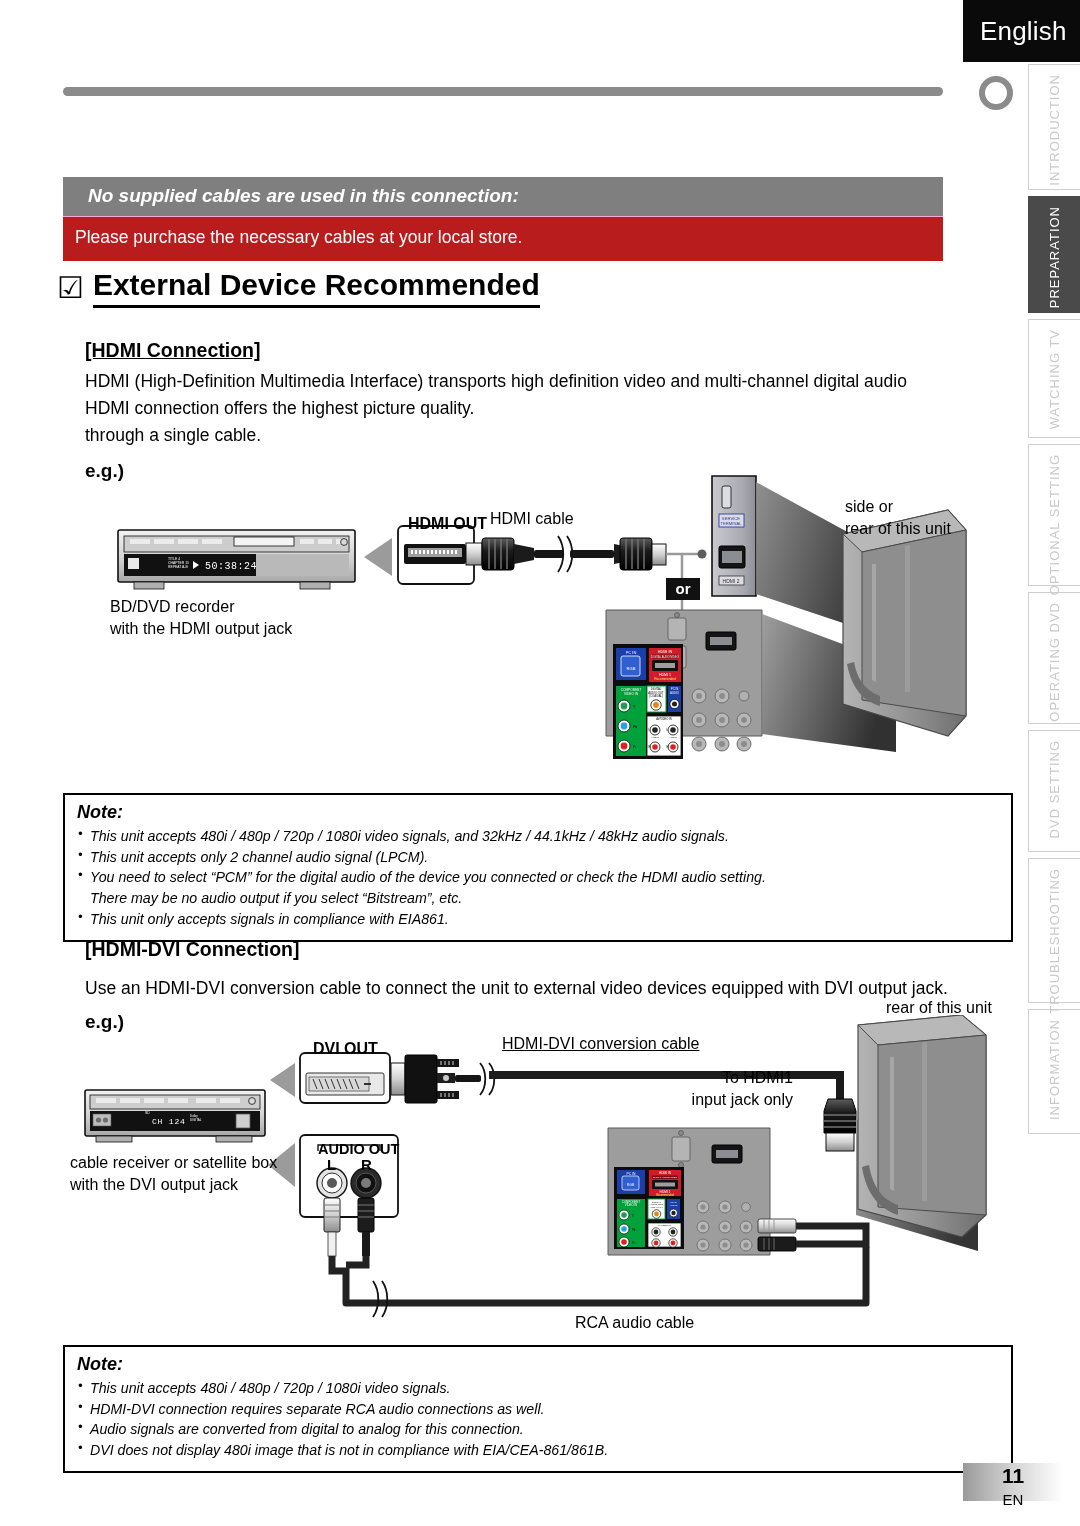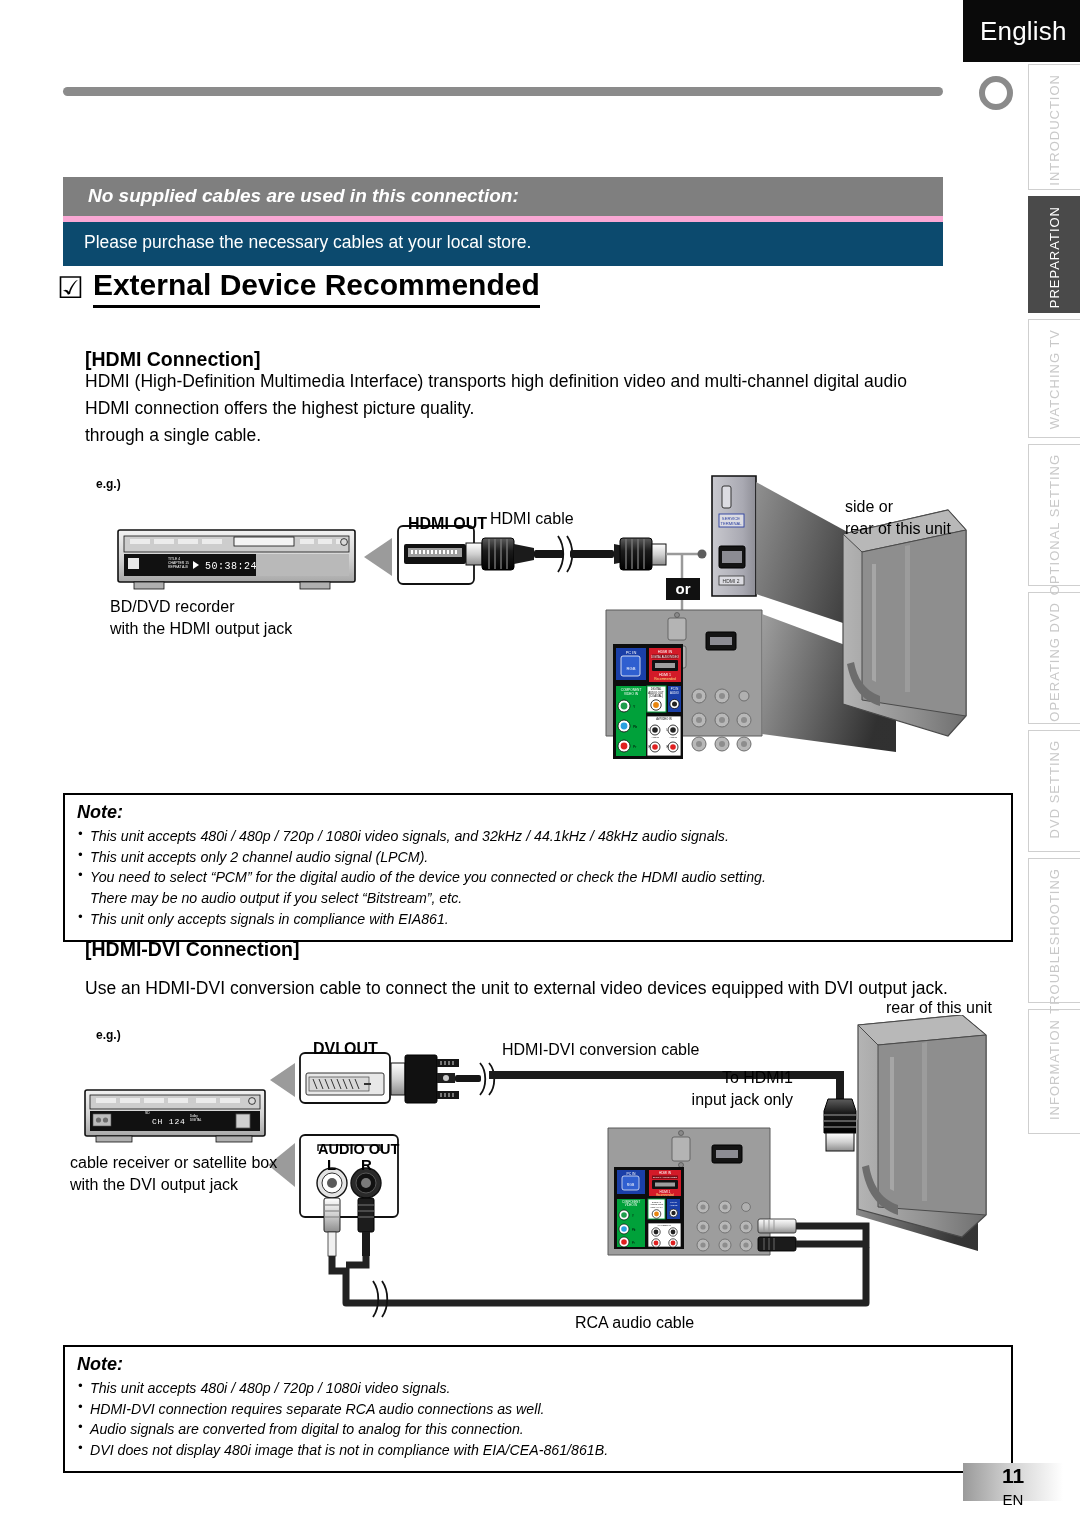--- a/index.html
+++ b/index.html
@@ -68,26 +68,26 @@
   .callout-title {
     background: #7f7f7f;
     color: #fff;
     font-style: italic;
     font-weight: bold;
     font-size: 19px;
     padding: 8px 12px 9px 25px;
     box-sizing: border-box;
   }
   .callout-body {
-    background: #0c4a6e;
+    background: #b91c1c;
     color: #fff;
     font-size: 17.5px;
-    padding: 7px 12px 10px 21px;
+    padding: 7px 12px 10px 12px;
     box-sizing: border-box;
-    border-top: 6px solid #f9a8d4;
+    border-top: 1px solid #f9a8d4;
     line-height: 1.52;
   }
 
   
   .main-heading {
     position: absolute;
     left: 57px;
     top: 268px;
     display: flex;
     align-items: center;
@@ -115,24 +115,23 @@
   }
   .body-text {
     position: absolute;
     left: 85px;
     font-size: 17.5px;
     line-height: 1.55;
     width: 900px;
   }
   .eg-label {
     position: absolute;
-    left: 96px;
-    font-size: 12px;
+    left: 85px;
+    font-size: 19px;
     font-weight: bold;
-    margin-top: 17px;
   }
 
   
   .note-box {
     position: absolute;
     left: 63px;
     width: 950px;
     border: 2px solid #000;
     box-sizing: border-box;
     padding: 7px 10px 10px 10px;
@@ -253,21 +252,21 @@
     <div class="callout-body">
       <div>Please purchase the necessary cables at your local store.</div>
     </div>
   </div>
 
   <div class="main-heading">
     <span class="heading-check">☑</span>
     <span class="heading-text">External Device Recommended</span>
   </div>
 
-  <div class="sub-heading" style="top:348px;">[HDMI Connection]</div>
+  <div class="sub-heading" style="top:339px;text-decoration:underline;">[HDMI Connection]</div>
   <div class="body-text" style="top:368px;">
     <div>HDMI (High-Definition Multimedia Interface) transports high definition video and multi-channel digital audio</div>
     <div>HDMI connection offers the highest picture quality.</div>
     <div>through a single cable.</div>
   </div>
   <div class="eg-label" style="top:460px;">e.g.)</div>
 
   <div class="diagram" style="left:0px; top:468px; width:1000px; height:320px;">
     <svg width="1000" height="320" viewBox="0 0 1000 320">
       <defs>
@@ -789,21 +788,21 @@
         <path d="M862 152 C866 176, 876 192, 898 200 L898 190 C880 184, 872 168, 869 150 Z" fill="#6d6d6d"></path>
       </g>
     </svg>
 
     <div class="dlabel" style="left:70px; top:137px;">cable receiver or satellite box
 with the DVI output jack</div>
     <div class="dlabel" style="left:313px; top:23px; font-weight:600;">DVI OUT</div>
     <div class="dlabel small" style="left:318px; top:125px; font-weight:600;">AUDIO OUT</div>
     <div class="dlabel" style="left:327px; top:140px; font-weight:bold; font-size:15px;">L</div>
     <div class="dlabel" style="left:361px; top:140px; font-weight:bold; font-size:15px;">R</div>
-    <div class="dlabel" style="left:502px; top:24px;">HDMI-DVI conversion cable</div>
+    <div class="dlabel" style="left:502px; top:18px;text-decoration:underline;">HDMI-DVI conversion cable</div>
     <div class="dlabel" style="left:673px; top:52px; text-align:right; width:120px;">To HDMI1
 input jack only</div>
     <div class="dlabel" style="left:886px; top:-18px;">rear of this unit</div>
     <div class="dlabel" style="left:575px; top:297px;">RCA audio cable</div>
   </div>
 
   <div class="note-box" style="top:1345px;">
     <div class="note-title">Note:</div>
     <ul>
       <li>This unit accepts 480i / 480p / 720p / 1080i video signals.</li>

